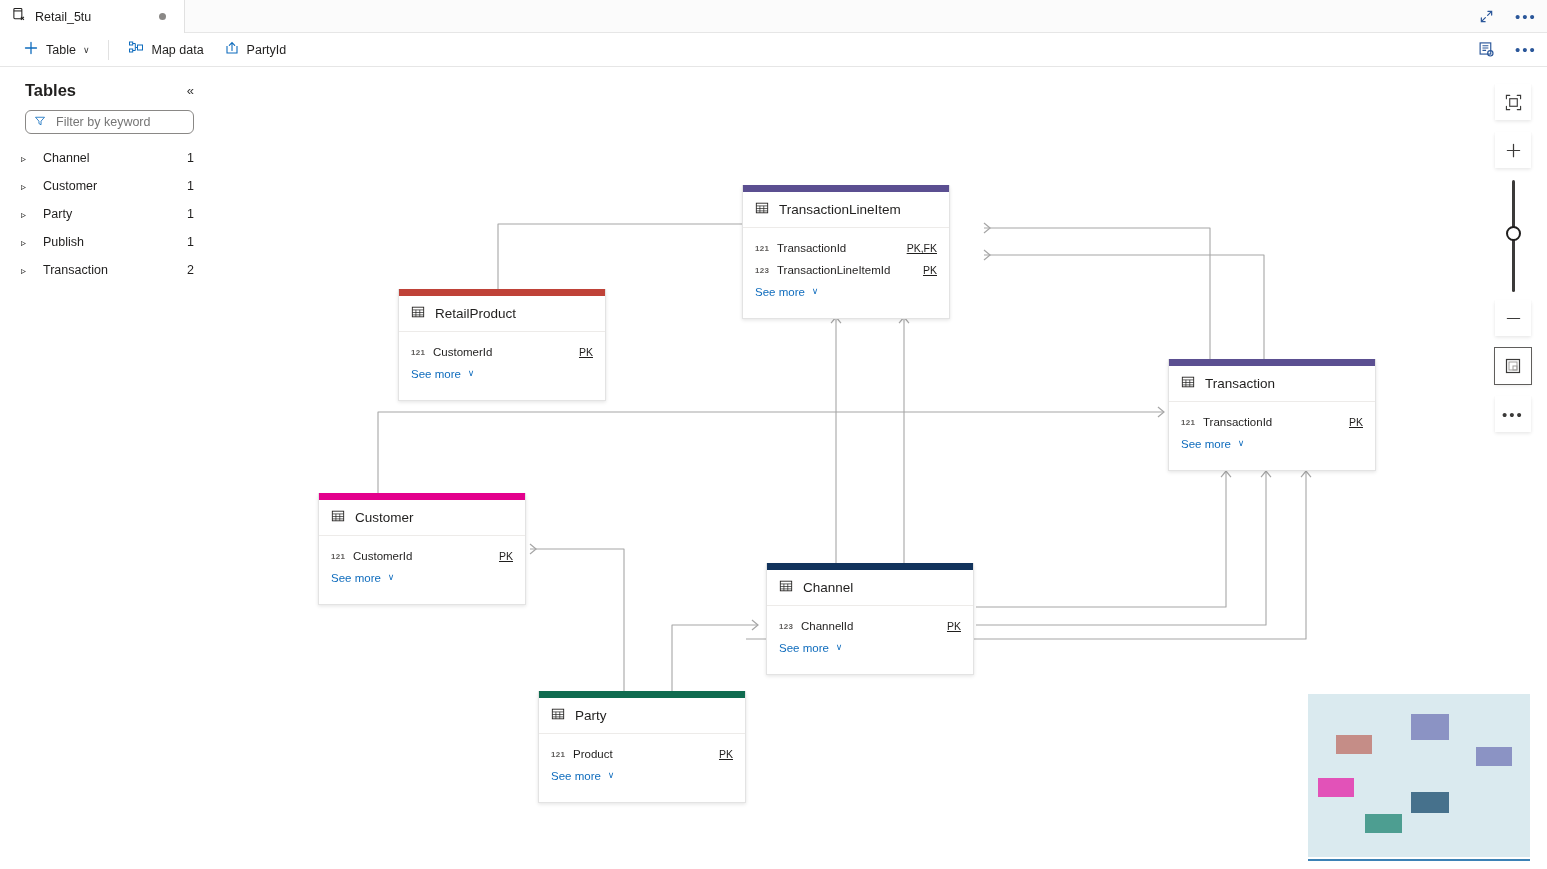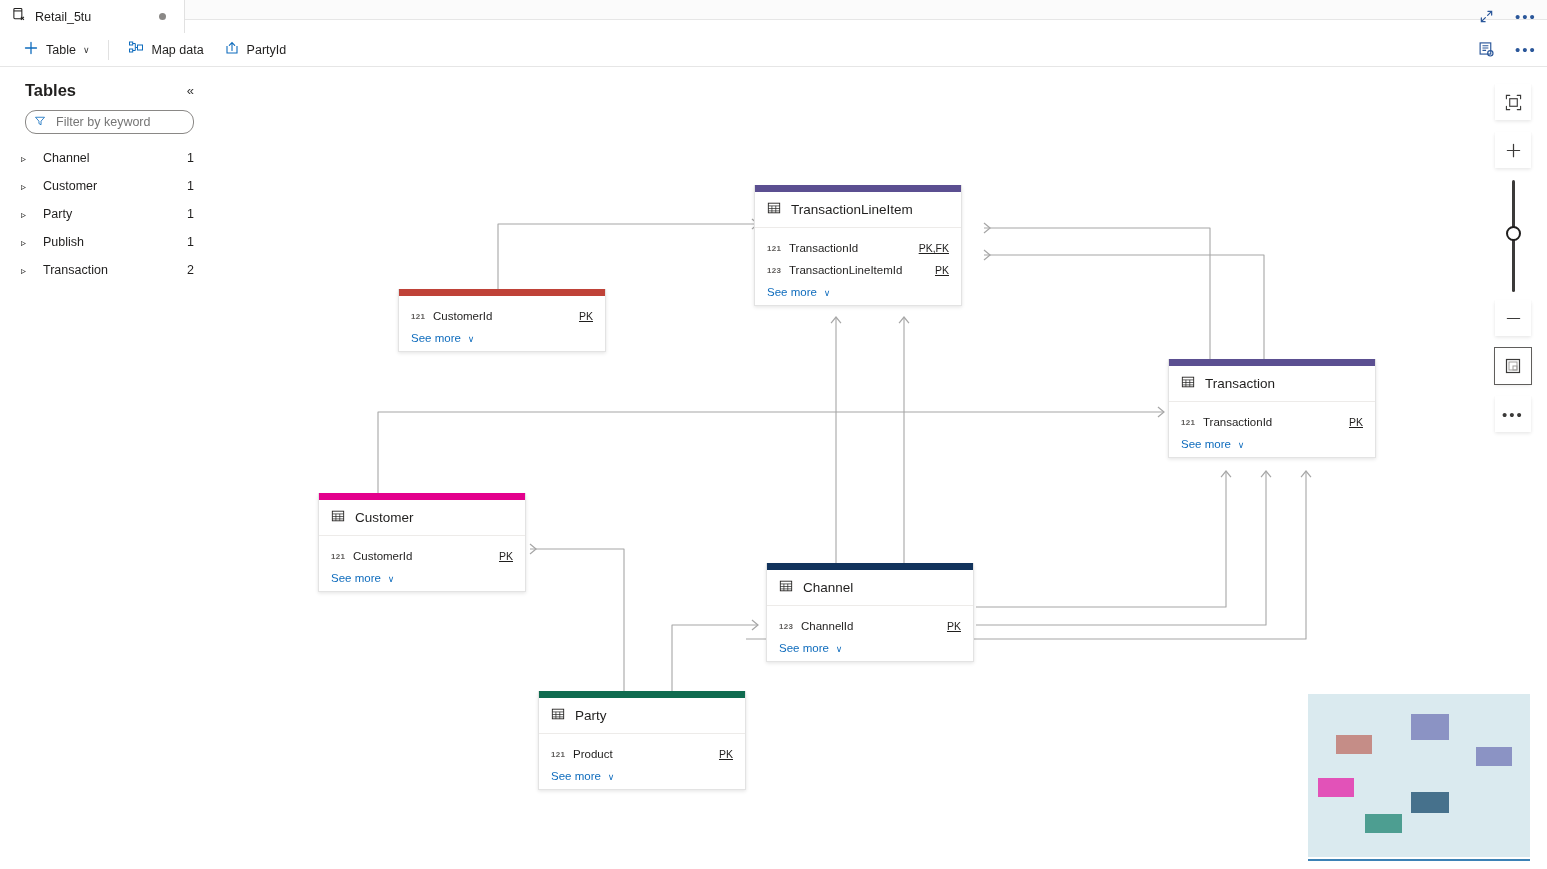--- a/index.html
+++ b/index.html
@@ -8,21 +8,21 @@
     width: 1547px; height: 869px;
     overflow: hidden;
     background: #ffffff;
     font-family: "Liberation Sans", sans-serif;
     color: #201f1e;
   }
   #app { position: relative; width: 1547px; height: 869px; }
 
   
   .tabstrip {
-    position: absolute; left: 0; top: 0; width: 1547px; height: 20px;
+    position: absolute; left: 0; top: 0; width: 1547px; height: 33px;
     background: #fbfbfb; border-bottom: 1px solid #e6e6e6;
   }
   .tab {
     position: absolute; left: 0; top: 0; width: 185px; height: 33px;
     background: #ffffff; border-right: 1px solid #e1e1e1;
     display: flex; align-items: center; padding: 0 8px 0 12px; gap: 8px;
   }
   .tab-title { font-size: 12.5px; color: #201f1e; white-space: nowrap; }
   .tab-dot {
     width: 7px; height: 7px; border-radius: 50%; background: #8a8886;
@@ -56,21 +56,21 @@
   }
   .side-head {
     display: flex; align-items: center; justify-content: space-between;
     padding: 14px 14px 6px 22px;
   }
   .side-title { font-size: 16.5px; font-weight: 600; color: #201f1e; }
   .collapse { font-size: 13px; color: #333; cursor: default; }
   .filter-wrap { padding: 4px 14px 0 22px; }
   .filter-box {
     display: flex; align-items: center; gap: 8px;
-    height: 24px; border: 1px solid #8a8886; border-radius: 11px;
+    height: 24px; border: 1px solid #8a8886; border-radius: 6px;
     padding: 0 8px; background: #fff;
   }
   .filter-input {
     border: 0; outline: 0; font-size: 12.5px; color: #a19f9d;
     background: transparent; width: 100%; font-family: "Liberation Sans", sans-serif;
   }
   .tbl-list { margin-top: 10px; }
   .tbl-row {
     display: flex; align-items: center; height: 28px;
     padding: 0 14px 0 18px; font-size: 12.5px; cursor: default;
@@ -92,29 +92,29 @@
     border: 1px solid #e3e3e3; border-top: 0;
     box-shadow: 0 1.6px 3.6px rgba(0,0,0,.10), 0 .3px .9px rgba(0,0,0,.08);
     width: 208px;
   }
   .card-bar { height: 7px; width: 100%; }
   .card-head {
     display: flex; align-items: center; gap: 10px;
     height: 36px; padding: 0 12px; border-bottom: 1px solid #edebe9;
   }
   .card-title { font-size: 13.5px; color: #201f1e; }
-  .card-body { padding: 9px 12px 7px 12px; }
+  .card-body { padding: 9px 12px 20px 12px; }
   .field {
     display: flex; align-items: center; height: 22px; font-size: 11.5px; color: #201f1e;
   }
   .f-type { width: 22px; font-size: 8px; color: #605e5c; letter-spacing: .3px; font-weight: 700; }
   .f-name { flex: 1; }
   .f-key { color: #201f1e; font-size: 10.5px; text-decoration: underline; }
   .see-more {
-    display: flex; align-items: flex-end; gap: 7px;
+    display: flex; align-items: flex-start; gap: 7px;
     color: #0f6cbd; font-size: 11.5px; margin-top: 5px; cursor: default;
   }
   .see-more .chev { font-size: 9px; }
 
   
   .ztools { position: absolute; right: 16px; top: 17px; width: 36px; }
   .zbtn {
     width: 36px; height: 36px; background: #fff;
     box-shadow: 0 1.6px 3.6px rgba(0,0,0,.10), 0 .3px .9px rgba(0,0,0,.10);
     display: flex; align-items: center; justify-content: center;
@@ -293,21 +293,21 @@
 
         <path d="M540 572 L1100 572 L1100 404" marker-end="url(#ah-u)"></path>
 
         <path d="M418 624 L418 482 L324 482" marker-end="url(#ah-l)"></path>
 
         <path d="M466 624 L466 558 L552 558" marker-end="url(#ah-r)"></path>
       </g>
     </svg>
 
     <div id="entities">
-        <div class="card" style="left: 548px; top: 118px;">
+        <div class="card" style="left: 536px; top: 118px;">
           <div class="card-bar" style="background:#5b4f91"></div>
           <div class="card-head">
             <span><svg width="14" height="14" viewBox="0 0 16 16">
                 <rect x="1.5" y="2.5" width="13" height="11" fill="none" stroke="#201f1e" stroke-width="1"></rect>
                 <path d="M1.5 5.6h13M1.5 8.6h13M1.5 11.3h13M5.6 5.6v7.9M10 5.6v7.9" stroke="#201f1e" stroke-width=".8"></path>
               </svg></span>
             <span class="card-title">TransactionLineItem</span>
           </div>
           <div class="card-body">
             <div class="field">
@@ -321,20 +321,27 @@
               <span class="f-key">PK</span>
             </div>
             <div class="see-more">
               <span>See more</span>
               <span class="chev">∨</span>
             </div>
           </div>
         </div>
         <div class="card" style="left: 192px; top: 222px;">
           <div class="card-bar" style="background:#bf4238"></div>
+          <div class="card-head">
+            <span><svg width="14" height="14" viewBox="0 0 16 16">
+                <rect x="1.5" y="2.5" width="13" height="11" fill="none" stroke="#201f1e" stroke-width="1"></rect>
+                <path d="M1.5 5.6h13M1.5 8.6h13M1.5 11.3h13M5.6 5.6v7.9M10 5.6v7.9" stroke="#201f1e" stroke-width=".8"></path>
+              </svg></span>
+            <span class="card-title">RetailProduct</span>
+          </div>
           <div class="card-body">
             <div class="field">
               <span class="f-type">121</span>
               <span class="f-name">CustomerId</span>
               <span class="f-key">PK</span>
             </div>
             <div class="see-more">
               <span>See more</span>
               <span class="chev">∨</span>
             </div>

